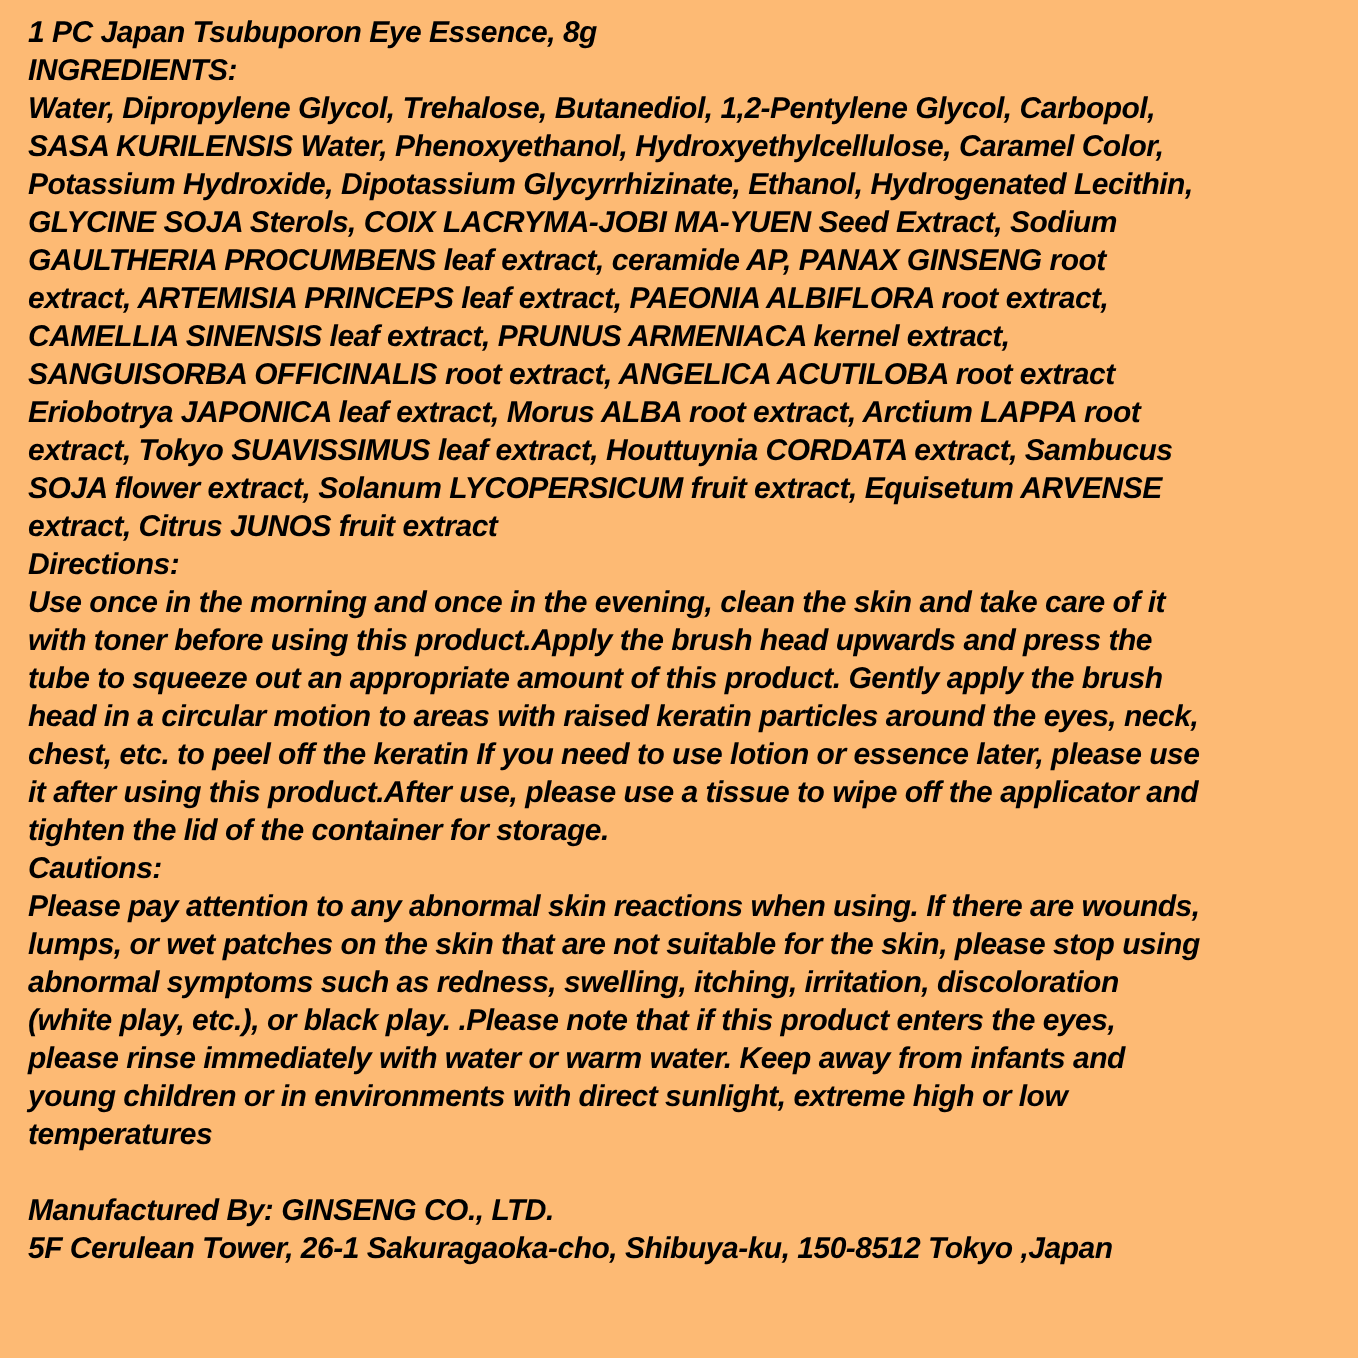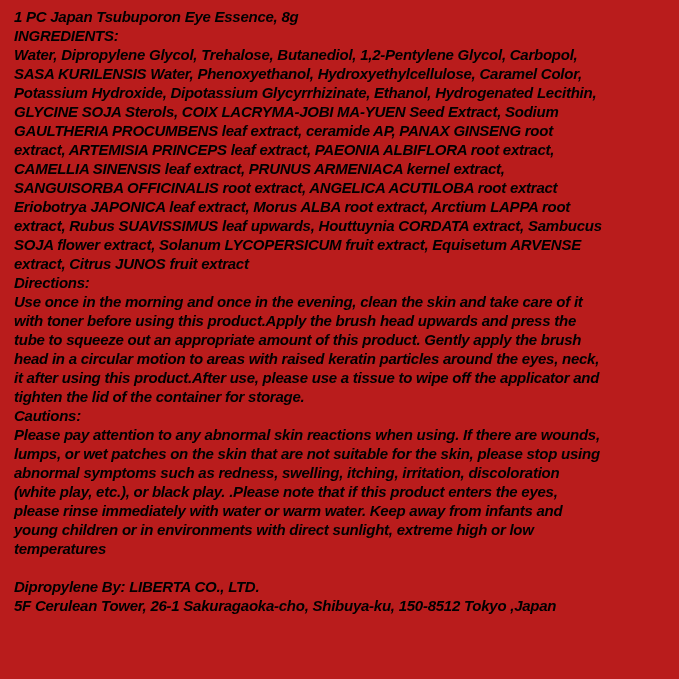--- a/index.html
+++ b/index.html
@@ -5,21 +5,21 @@
   html, body {
     margin: 0;
     padding: 0;
     background: #ffffff;
   }
   .sheet {
     width: 679px;
     height: 679px;
     box-sizing: border-box;
     padding: 7px 6px 0 14px;
-    background: #b91c1c;
+    background: #fdba74;
     overflow: hidden;
     font-family: "Liberation Sans", "DejaVu Sans", sans-serif;
     font-style: italic;
     font-weight: bold;
     font-size: 15px;
     line-height: 19px;
     letter-spacing: -0.25px;
     color: #000000;
   }
   .line {
@@ -41,46 +41,47 @@
     <div class="line">INGREDIENTS:</div>
     <div class="line">Water, Dipropylene Glycol, Trehalose, Butanediol, 1,2-Pentylene Glycol, Carbopol,</div>
     <div class="line">SASA KURILENSIS Water, Phenoxyethanol, Hydroxyethylcellulose, Caramel Color,</div>
     <div class="line">Potassium Hydroxide, Dipotassium Glycyrrhizinate, Ethanol, Hydrogenated Lecithin,</div>
     <div class="line">GLYCINE SOJA Sterols, COIX LACRYMA-JOBI MA-YUEN Seed Extract, Sodium</div>
     <div class="line">GAULTHERIA PROCUMBENS leaf extract, ceramide AP, PANAX GINSENG root</div>
     <div class="line">extract, ARTEMISIA PRINCEPS leaf extract, PAEONIA ALBIFLORA root extract,</div>
     <div class="line">CAMELLIA SINENSIS leaf extract, PRUNUS ARMENIACA kernel extract,</div>
     <div class="line">SANGUISORBA OFFICINALIS root extract, ANGELICA ACUTILOBA root extract</div>
     <div class="line">Eriobotrya JAPONICA leaf extract, Morus ALBA root extract, Arctium LAPPA root</div>
-    <div class="line">extract, Rubus SUAVISSIMUS leaf upwards, Houttuynia CORDATA extract, Sambucus</div>
+    <div class="line">extract, Tokyo SUAVISSIMUS leaf extract, Houttuynia CORDATA extract, Sambucus</div>
     <div class="line">SOJA flower extract, Solanum LYCOPERSICUM fruit extract, Equisetum ARVENSE</div>
     <div class="line">extract, Citrus JUNOS fruit extract</div>
   </div>
 
   <div>
     <div class="line">Directions:</div>
     <div class="line">Use once in the morning and once in the evening, clean the skin and take care of it</div>
     <div class="line">with toner before using this product.Apply the brush head upwards and press the</div>
     <div class="line">tube to squeeze out an appropriate amount of this product. Gently apply the brush</div>
     <div class="line">head in a circular motion to areas with raised keratin particles around the eyes, neck,</div>
+    <div class="line">chest, etc. to peel off the keratin If you need to use lotion or essence later, please use</div>
     <div class="line">it after using this product.After use, please use a tissue to wipe off the applicator and</div>
     <div class="line">tighten the lid of the container for storage.</div>
   </div>
 
   <div>
     <div class="line">Cautions:</div>
     <div class="line">Please pay attention to any abnormal skin reactions when using. If there are wounds,</div>
     <div class="line">lumps, or wet patches on the skin that are not suitable for the skin, please stop using</div>
     <div class="line">abnormal symptoms such as redness, swelling, itching, irritation, discoloration</div>
     <div class="line">(white play, etc.), or black play. .Please note that if this product enters the eyes,</div>
     <div class="line">please rinse immediately with water or warm water. Keep away from infants and</div>
     <div class="line">young children or in environments with direct sunlight, extreme high or low</div>
     <div class="line">temperatures</div>
   </div>
 
   <div class="spacer"></div>
 
   <div>
-    <div class="line">Dipropylene By: LIBERTA CO., LTD.</div>
+    <div class="line">Manufactured By: GINSENG CO., LTD.</div>
     <div class="line">5F Cerulean Tower, 26-1 Sakuragaoka-cho, Shibuya-ku, 150-8512 Tokyo ,Japan</div>
   </div>
 
 </div>
 
 </body></html>

